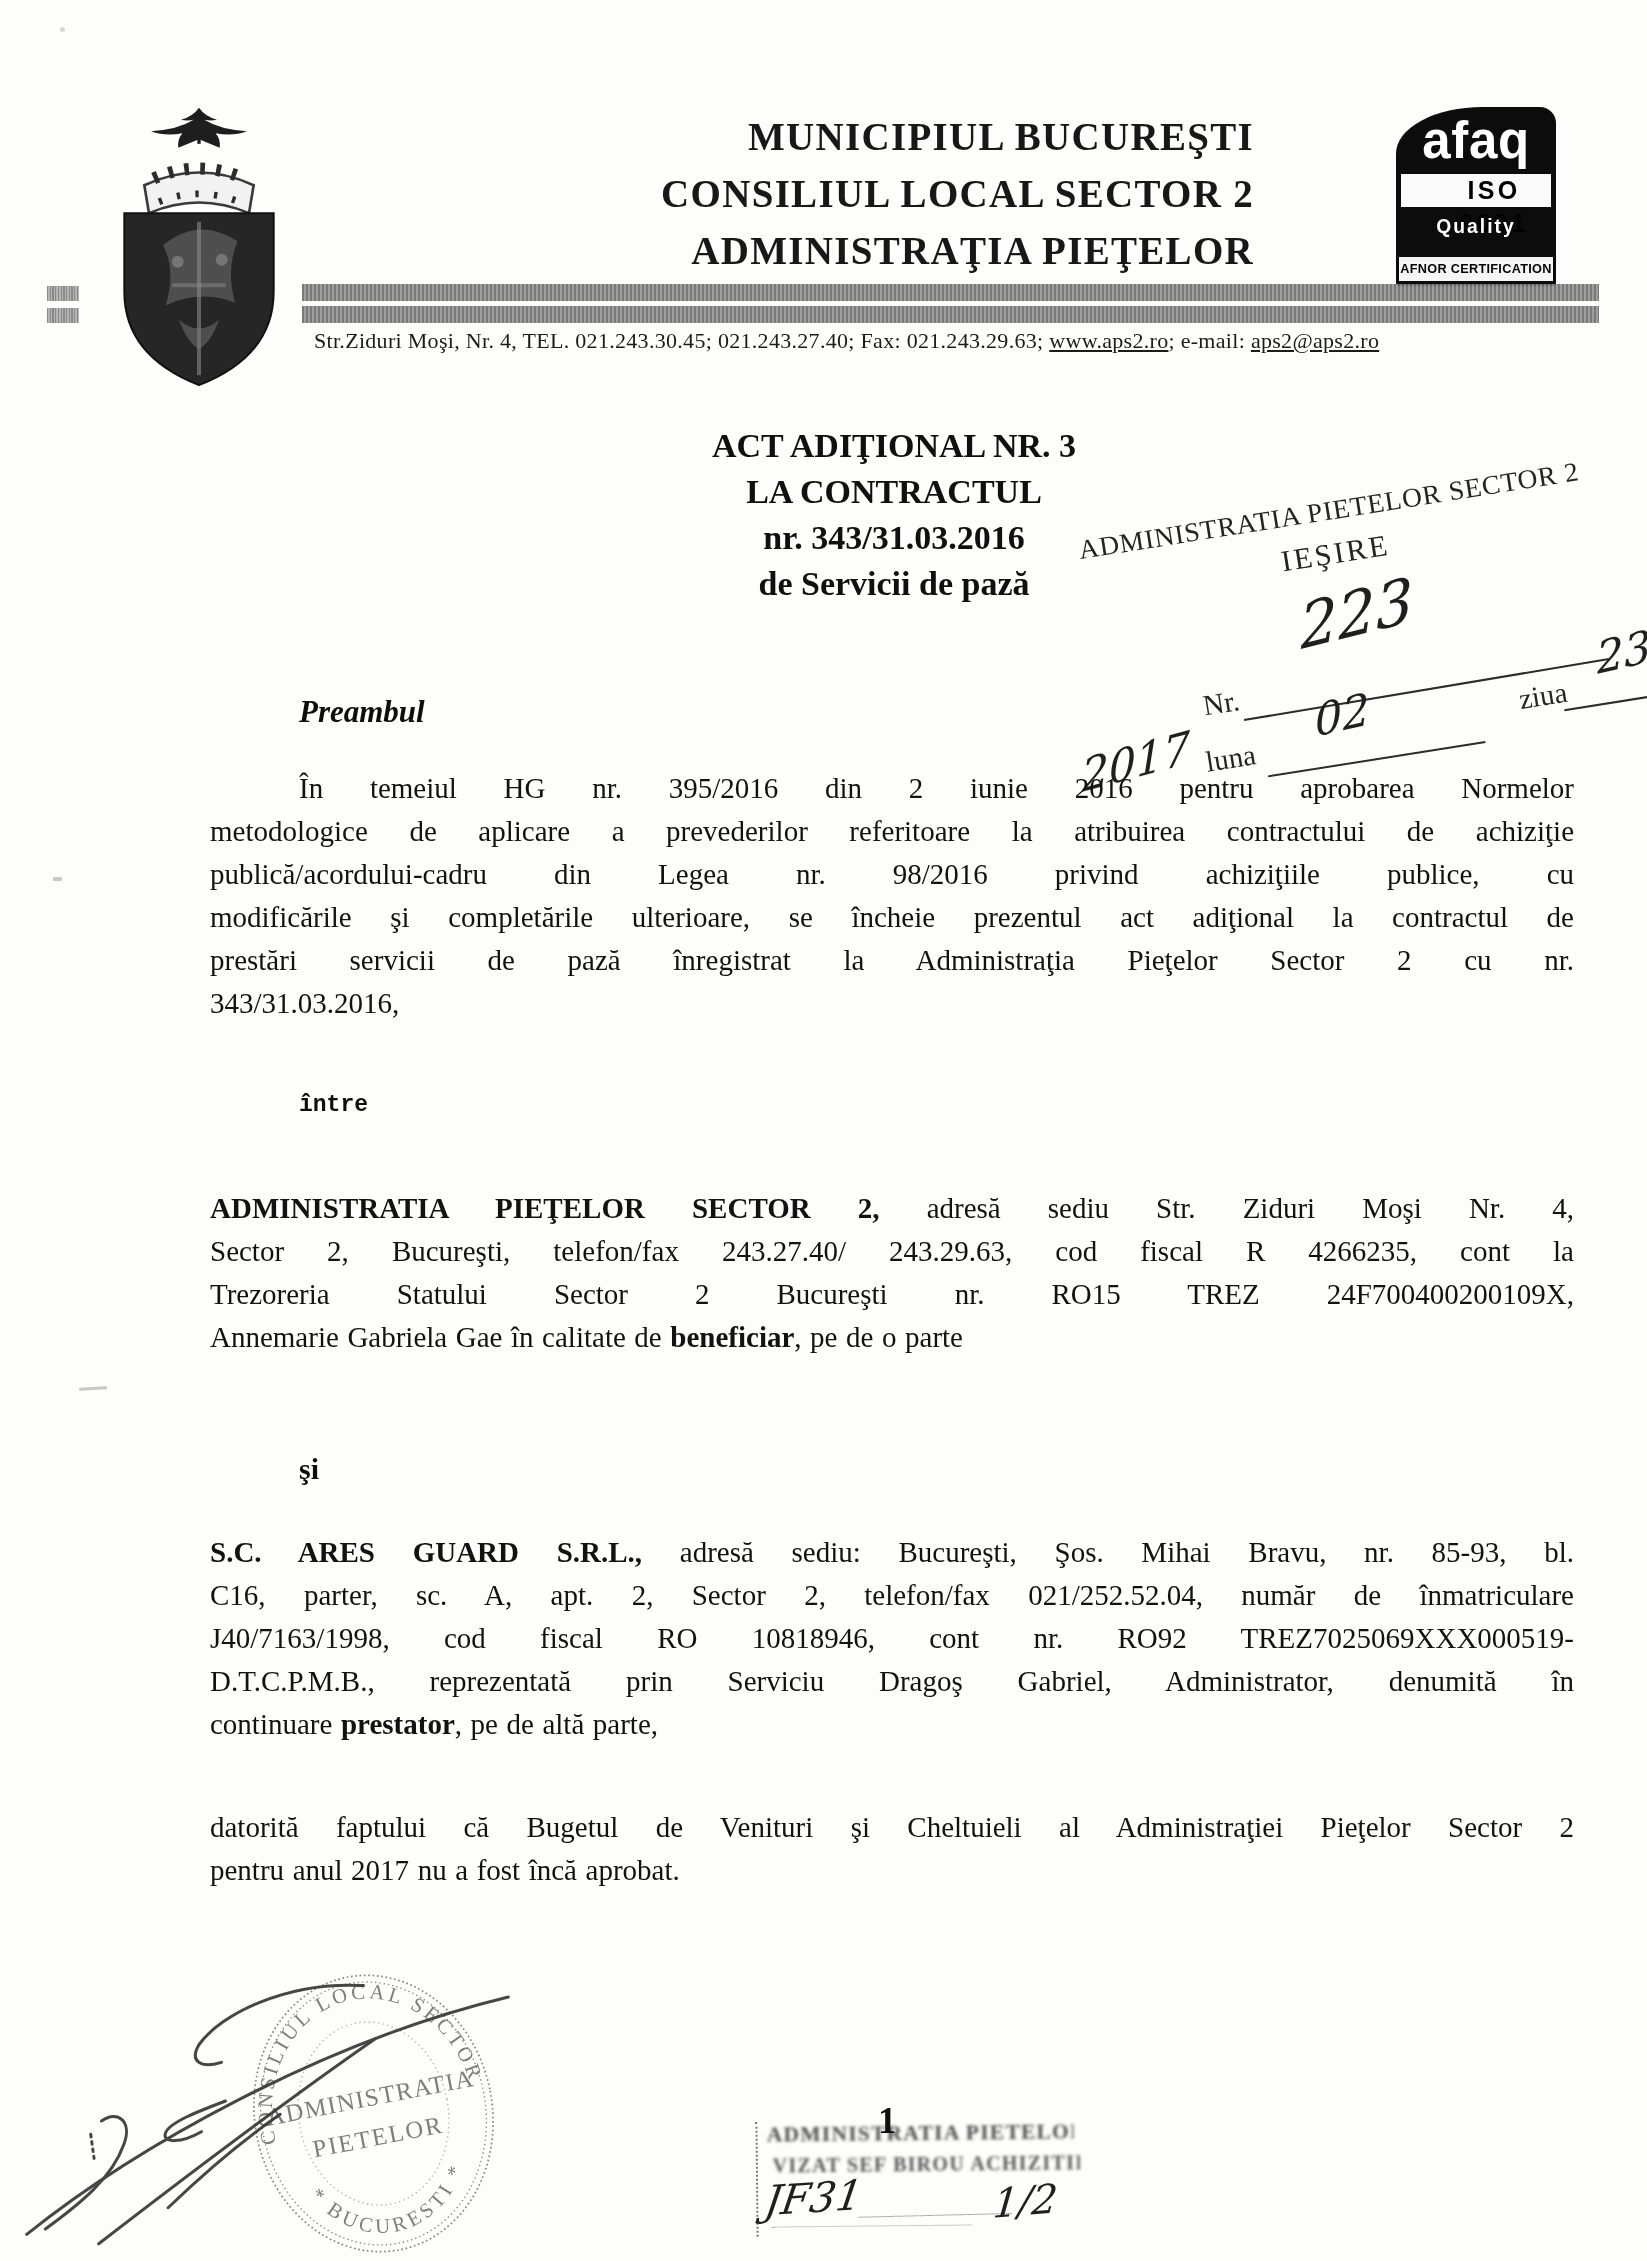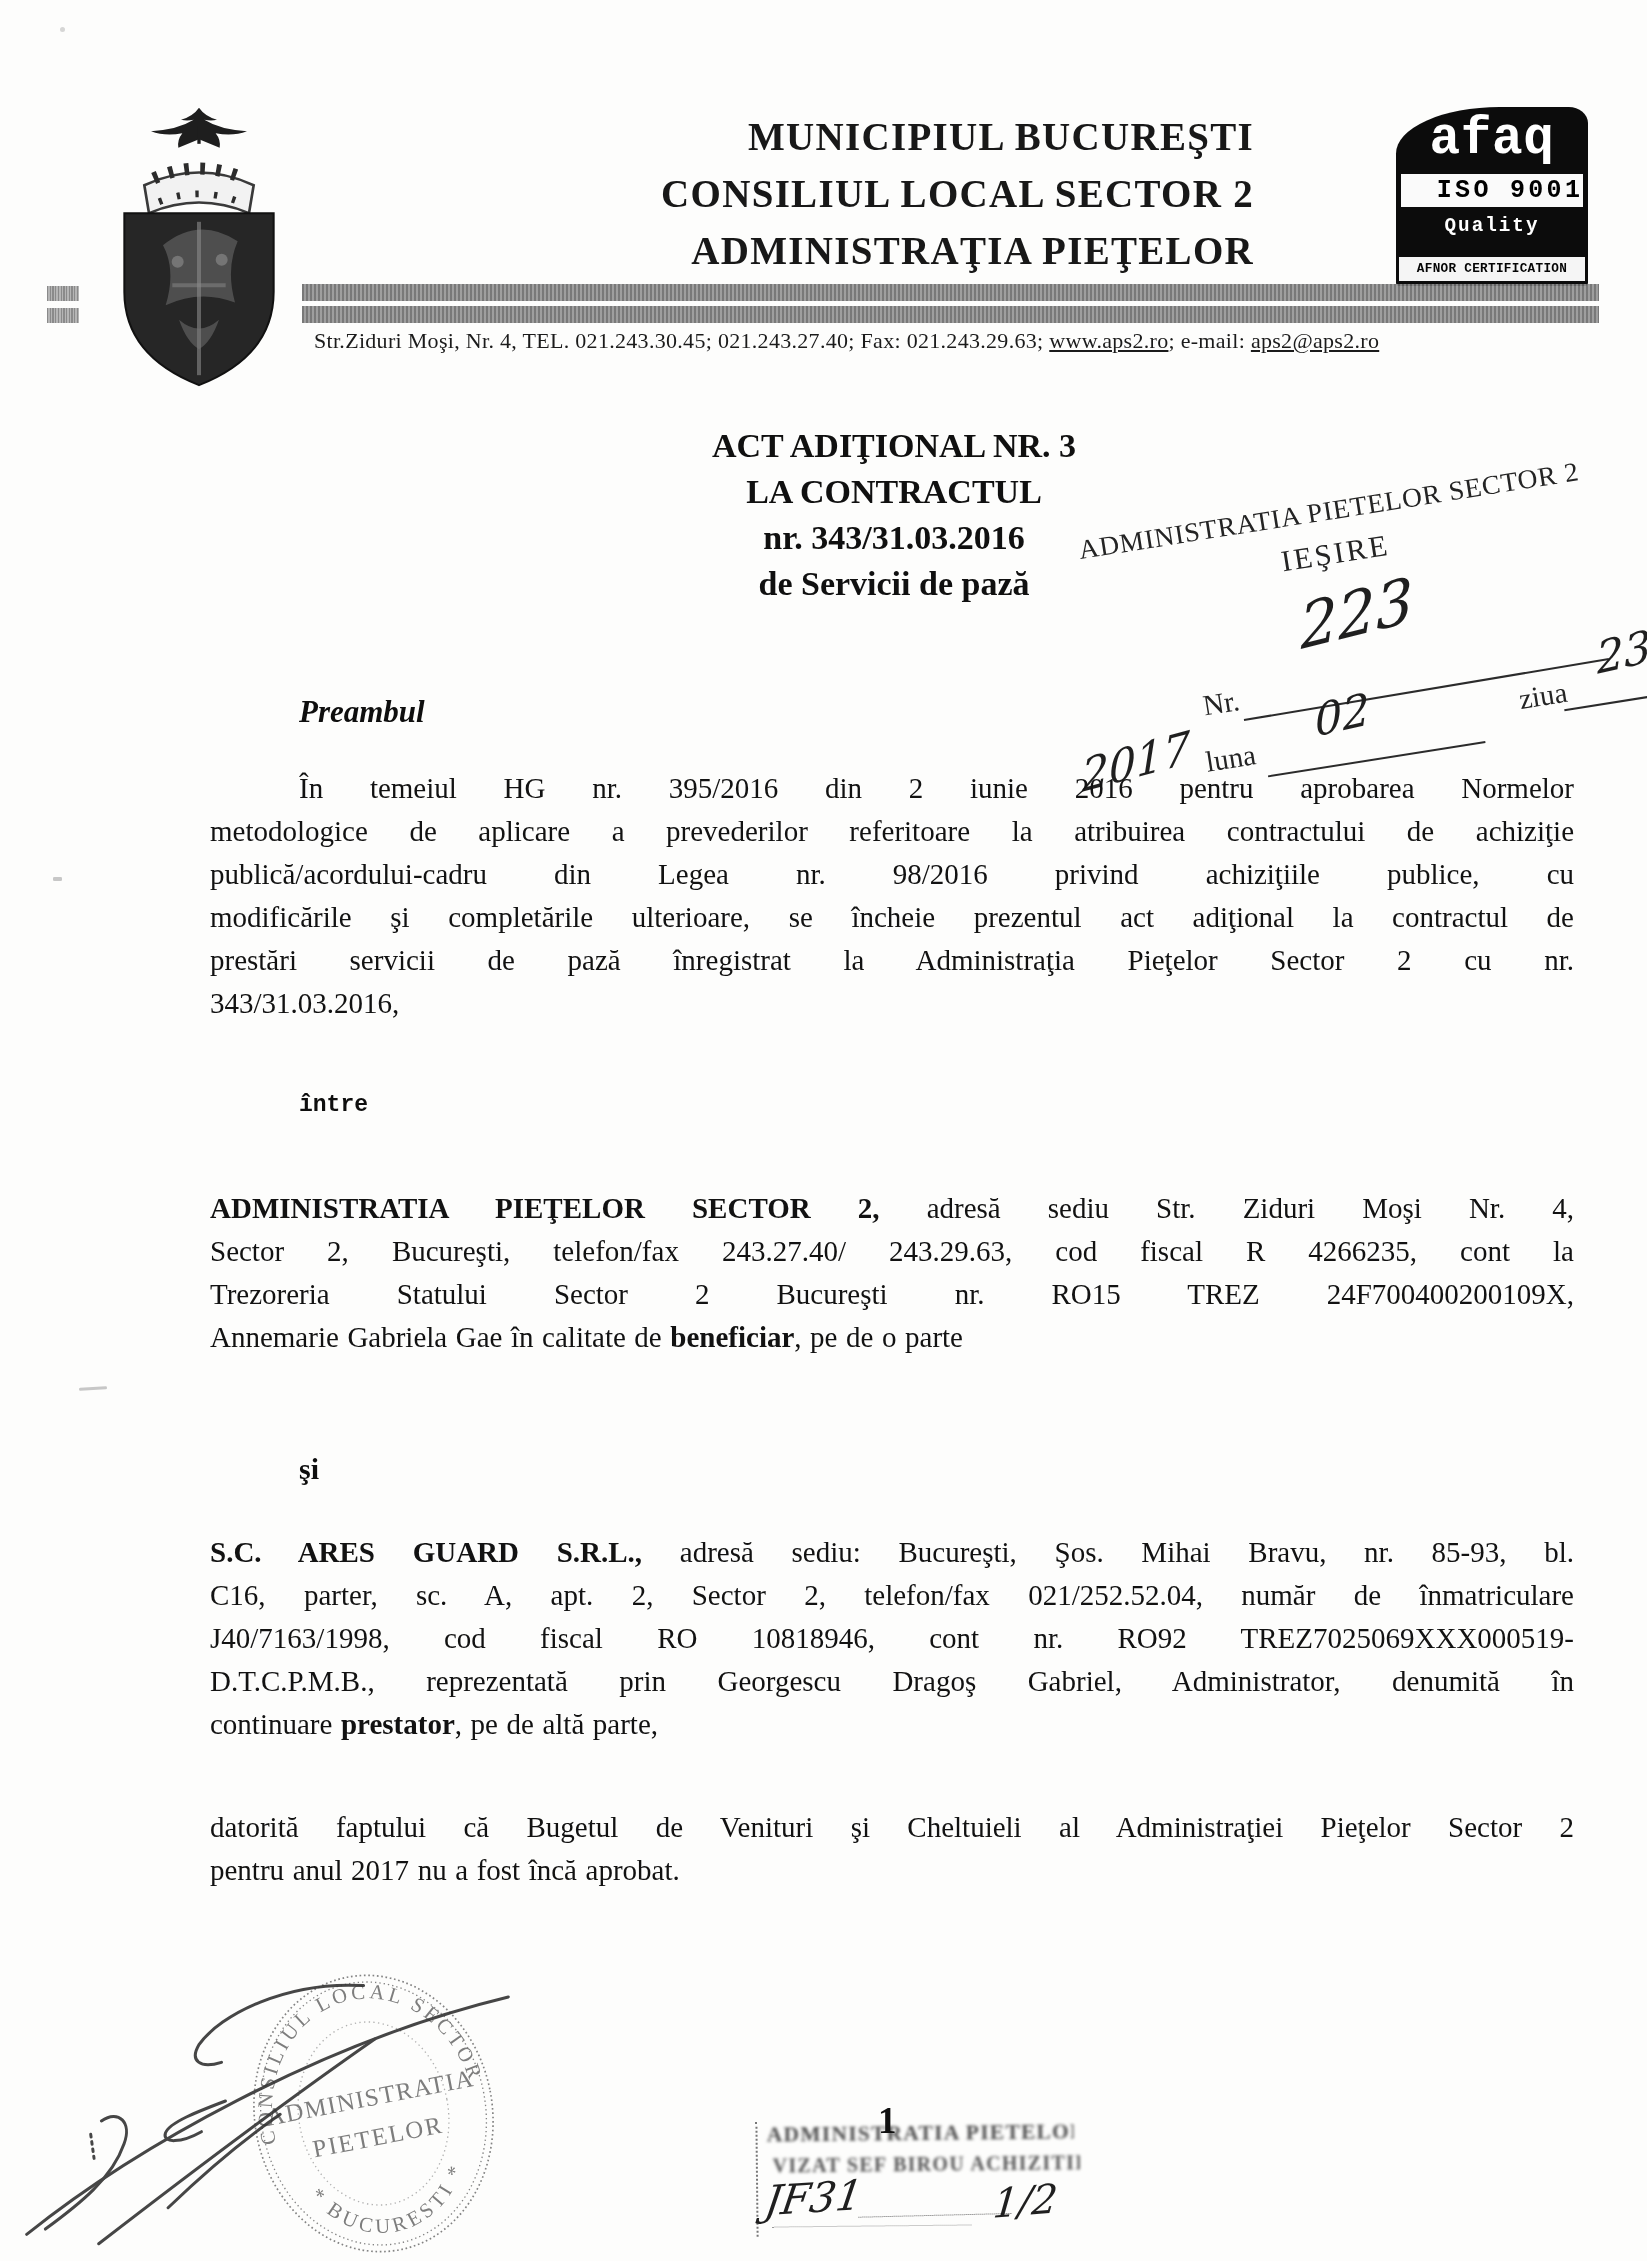--- a/index.html
+++ b/index.html
@@ -5,21 +5,21 @@
   html,body{margin:0;padding:0;background:#e8e8e8;}
   .page{
     position:relative; width:1647px; height:2261px; background:#fdfdfc;
     font-family:"Liberation Serif","DejaVu Serif",serif; color:#141414;
     overflow:hidden; margin:0 auto;
   }
   
   .org-title{position:absolute; left:440px; top:107px; width:814px; text-align:right;}
   .org-title div{font-weight:bold; font-size:39px; line-height:57px; letter-spacing:1.3px; color:#181818; transform:scaleY(1.04);}
   .coa{position:absolute; left:99px; top:85px; width:200px; height:307px;}
-  .afaq{position:absolute; left:1396px; top:107px; width:192px; height:179px; font-family:Liberation Mono, monospace;}
+  .afaq{position:absolute; left:1396px; top:107px; width:160px; height:179px; font-family:Liberation Sans, sans-serif;}
   .afaq-black{position:absolute; inset:0; background:#0c0c0c; border-radius:54% 10% 2% 2% / 26% 9% 2% 2%;}
   .afaq-brand{position:absolute; top:4px; left:0; width:100%; text-align:center; color:#fff; font-weight:bold; font-size:51px; letter-spacing:0.7px;}
   .afaq-iso{position:absolute; top:67px; left:4.7px; right:4.7px; height:33px; background:#fafafa; color:#000;
     font-weight:bold; font-size:25px; line-height:33px; text-align:center; letter-spacing:3.3px;padding-left:36px;}
   .afaq-quality{position:absolute; top:105px; left:0; width:100%; text-align:center; color:#fff; font-weight:bold; font-size:19.3px; letter-spacing:2px; line-height:29px;}
   .afaq-afnor{position:absolute; bottom:5.3px; left:3.3px; right:3.3px; height:24px; background:#f5f5f5; color:#050505;
     font-weight:bold; font-size:12.7px; line-height:24px; text-align:center; letter-spacing:0.3px;}
   .bar{position:absolute; background:repeating-linear-gradient(90deg,#6a6a6a 0 2px,#949494 2px 4px); opacity:.9;}
   .bar1{left:302px; top:284px; width:1297px; height:16.7px;}
   .bar2{left:302px; top:306px; width:1297px; height:16.7px;}
@@ -159,21 +159,21 @@
       <div class="line just"><span>Sector 2, Bucureşti, telefon/fax 243.27.40/ 243.29.63, cod fiscal R 4266235, cont la</span></div>
       <div class="line just"><span>Trezoreria Statului Sector 2 Bucureşti nr. RO15 TREZ 24F700400200109X,</span></div>
       <div class="line"><span>Annemarie Gabriela Gae în calitate de </span><span class="b">beneficiar</span><span>, pe de o parte</span></div>
     </div>
 
   <div class="heading h-si">şi</div>
   <div class="para p3">
       <div class="line just"><span class="b">S.C. ARES GUARD S.R.L.,</span><span> adresă sediu: Bucureşti, Şos. Mihai Bravu, nr. 85-93, bl.</span></div>
       <div class="line just"><span>C16, parter, sc. A, apt. 2, Sector 2, telefon/fax 021/252.52.04, număr de înmatriculare</span></div>
       <div class="line just"><span>J40/7163/1998, cod fiscal RO 10818946, cont nr. RO92 TREZ7025069XXX000519-</span></div>
-      <div class="line just"><span>D.T.C.P.M.B., reprezentată prin Georgescu Dragoş Gabriel, Administrator, denumită în</span></div>
+      <div class="line just"><span>D.T.C.P.M.B., reprezentată prin Serviciu Dragoş Gabriel, Administrator, denumită în</span></div>
       <div class="line"><span>continuare </span><span class="b">prestator</span><span>, pe de altă parte,</span></div>
     </div>
 
   <div class="para p4">
       <div class="line just"><span>datorită faptului că Bugetul de Venituri şi Cheltuieli al Administraţiei Pieţelor Sector 2</span></div>
       <div class="line"><span>pentru anul 2017 nu a fost încă aprobat.</span></div>
     </div>
 
   <svg class="round-stamp" viewBox="0 0 400 460" aria-hidden="true">
     <g transform="rotate(-11 200 230)" fill="#4d4d4d" opacity="0.72" font-family="Liberation Serif, DejaVu Serif, serif">

